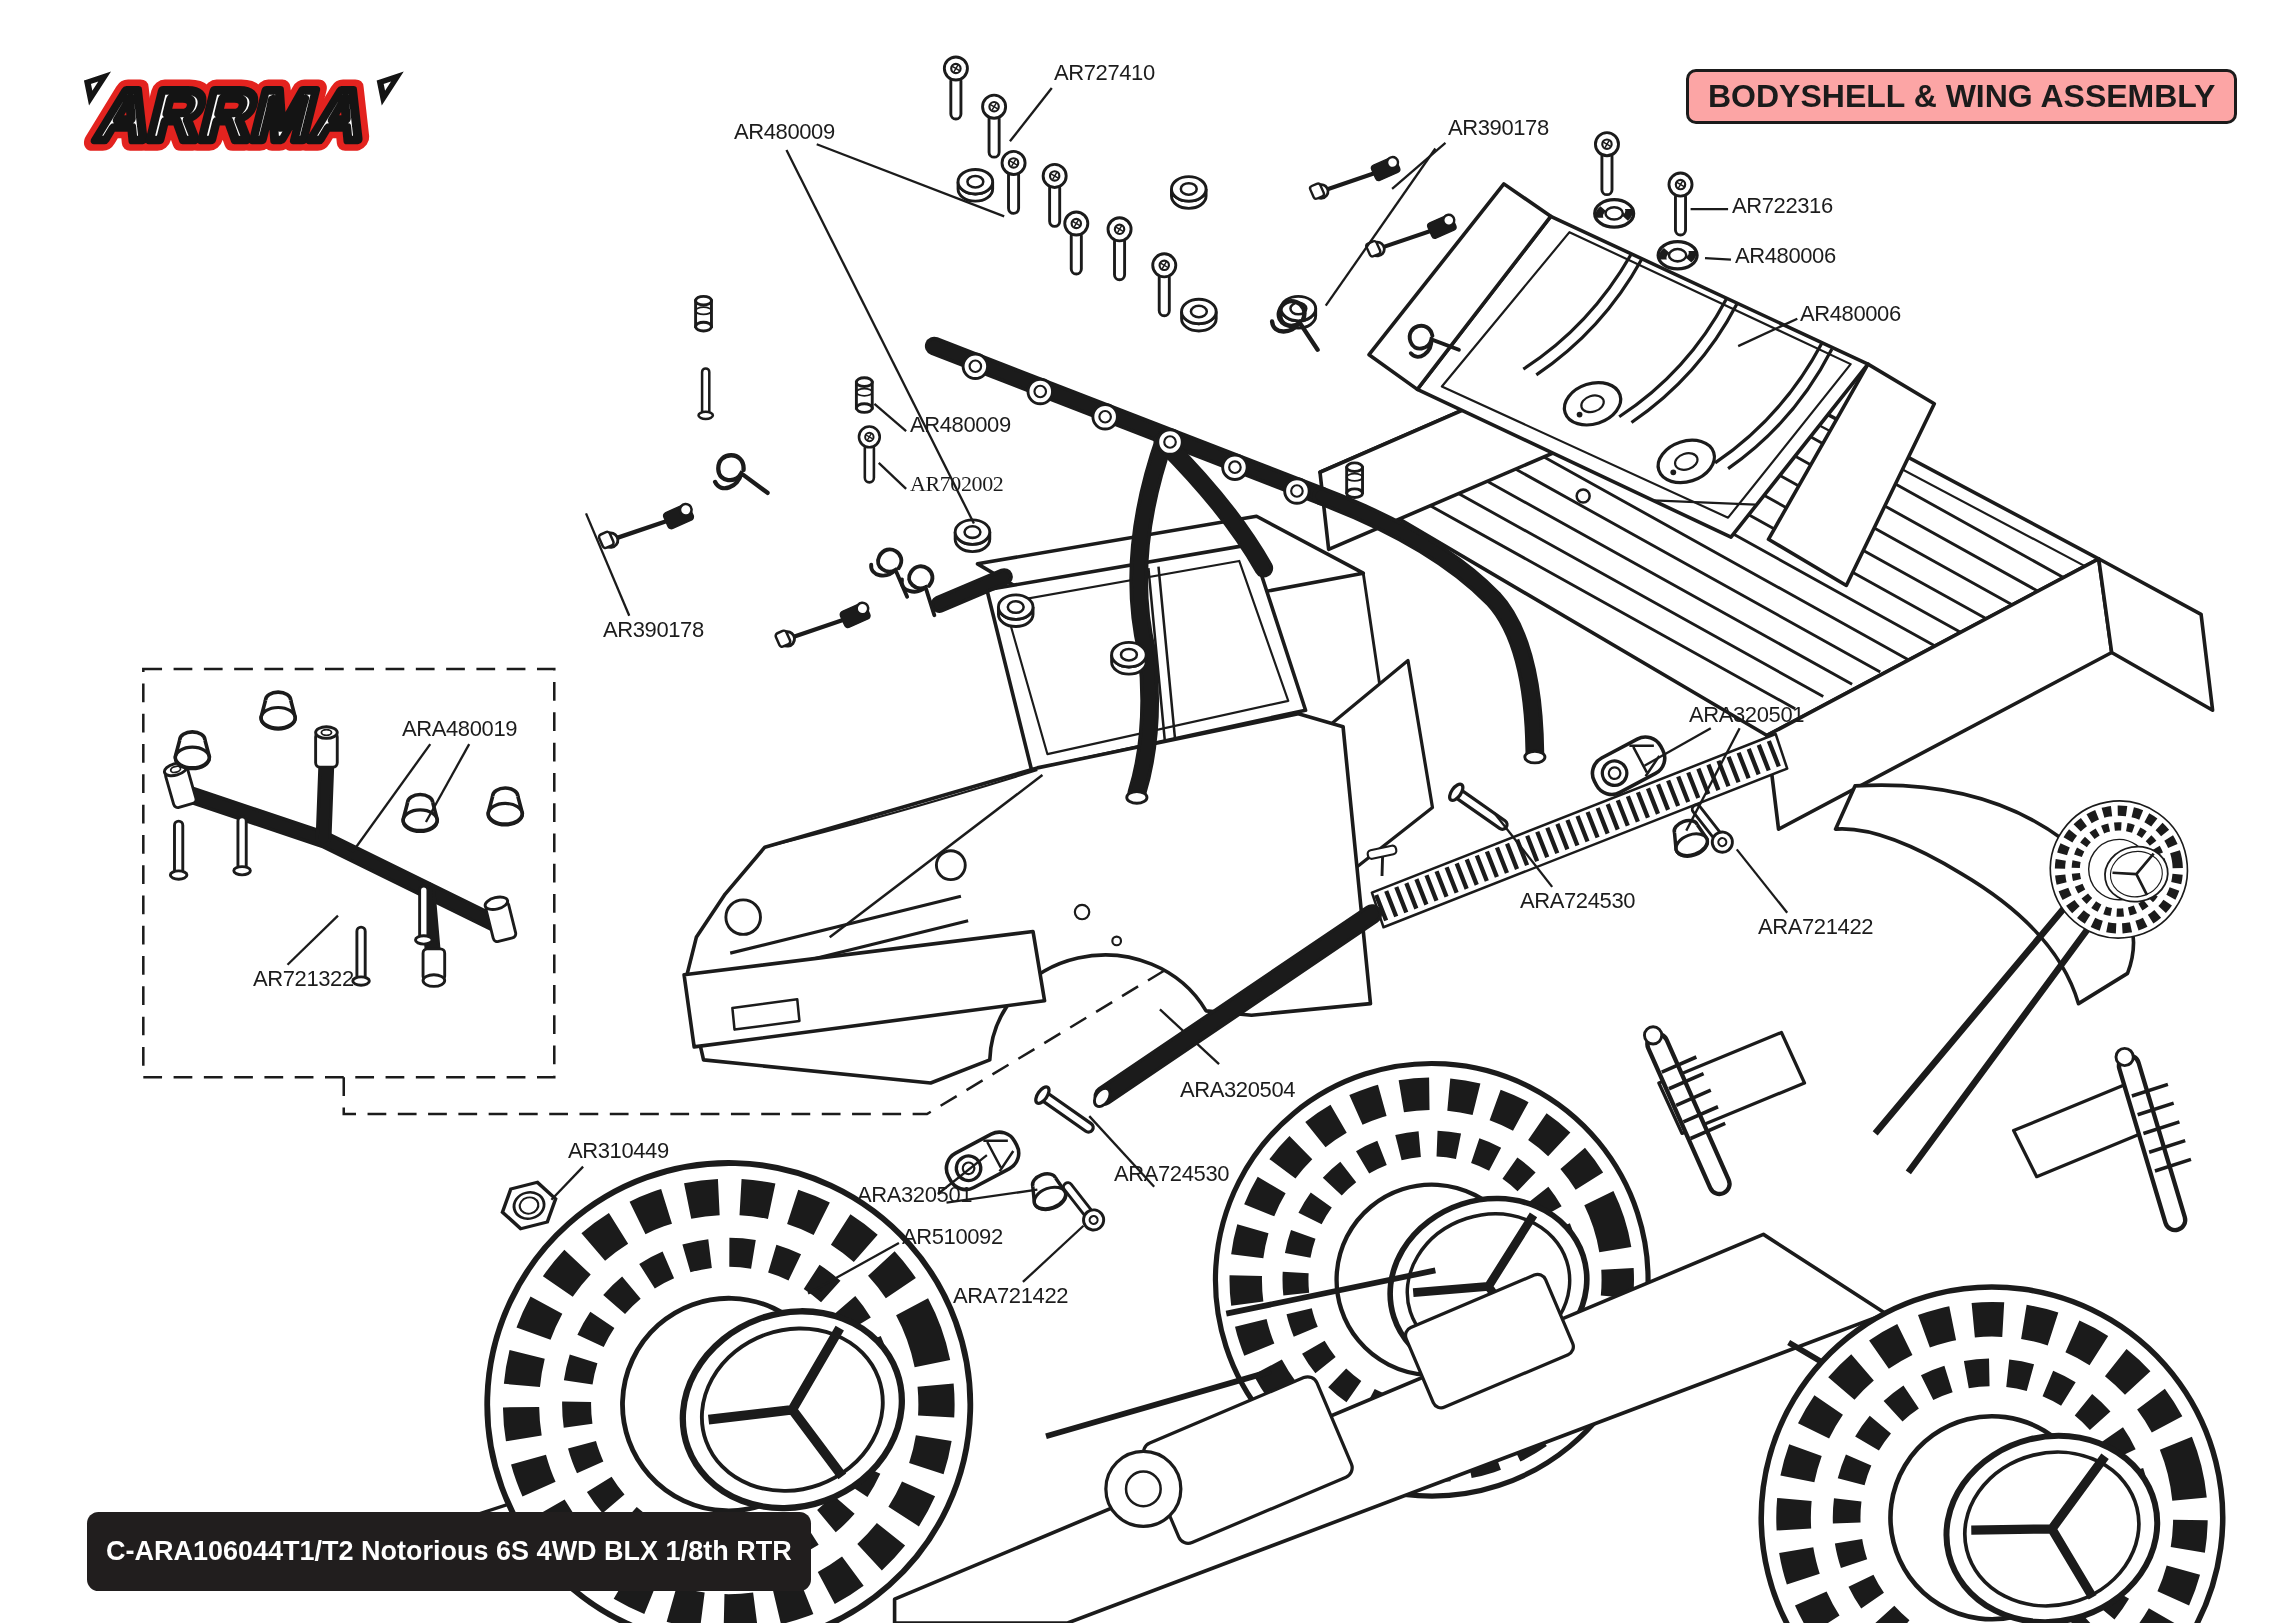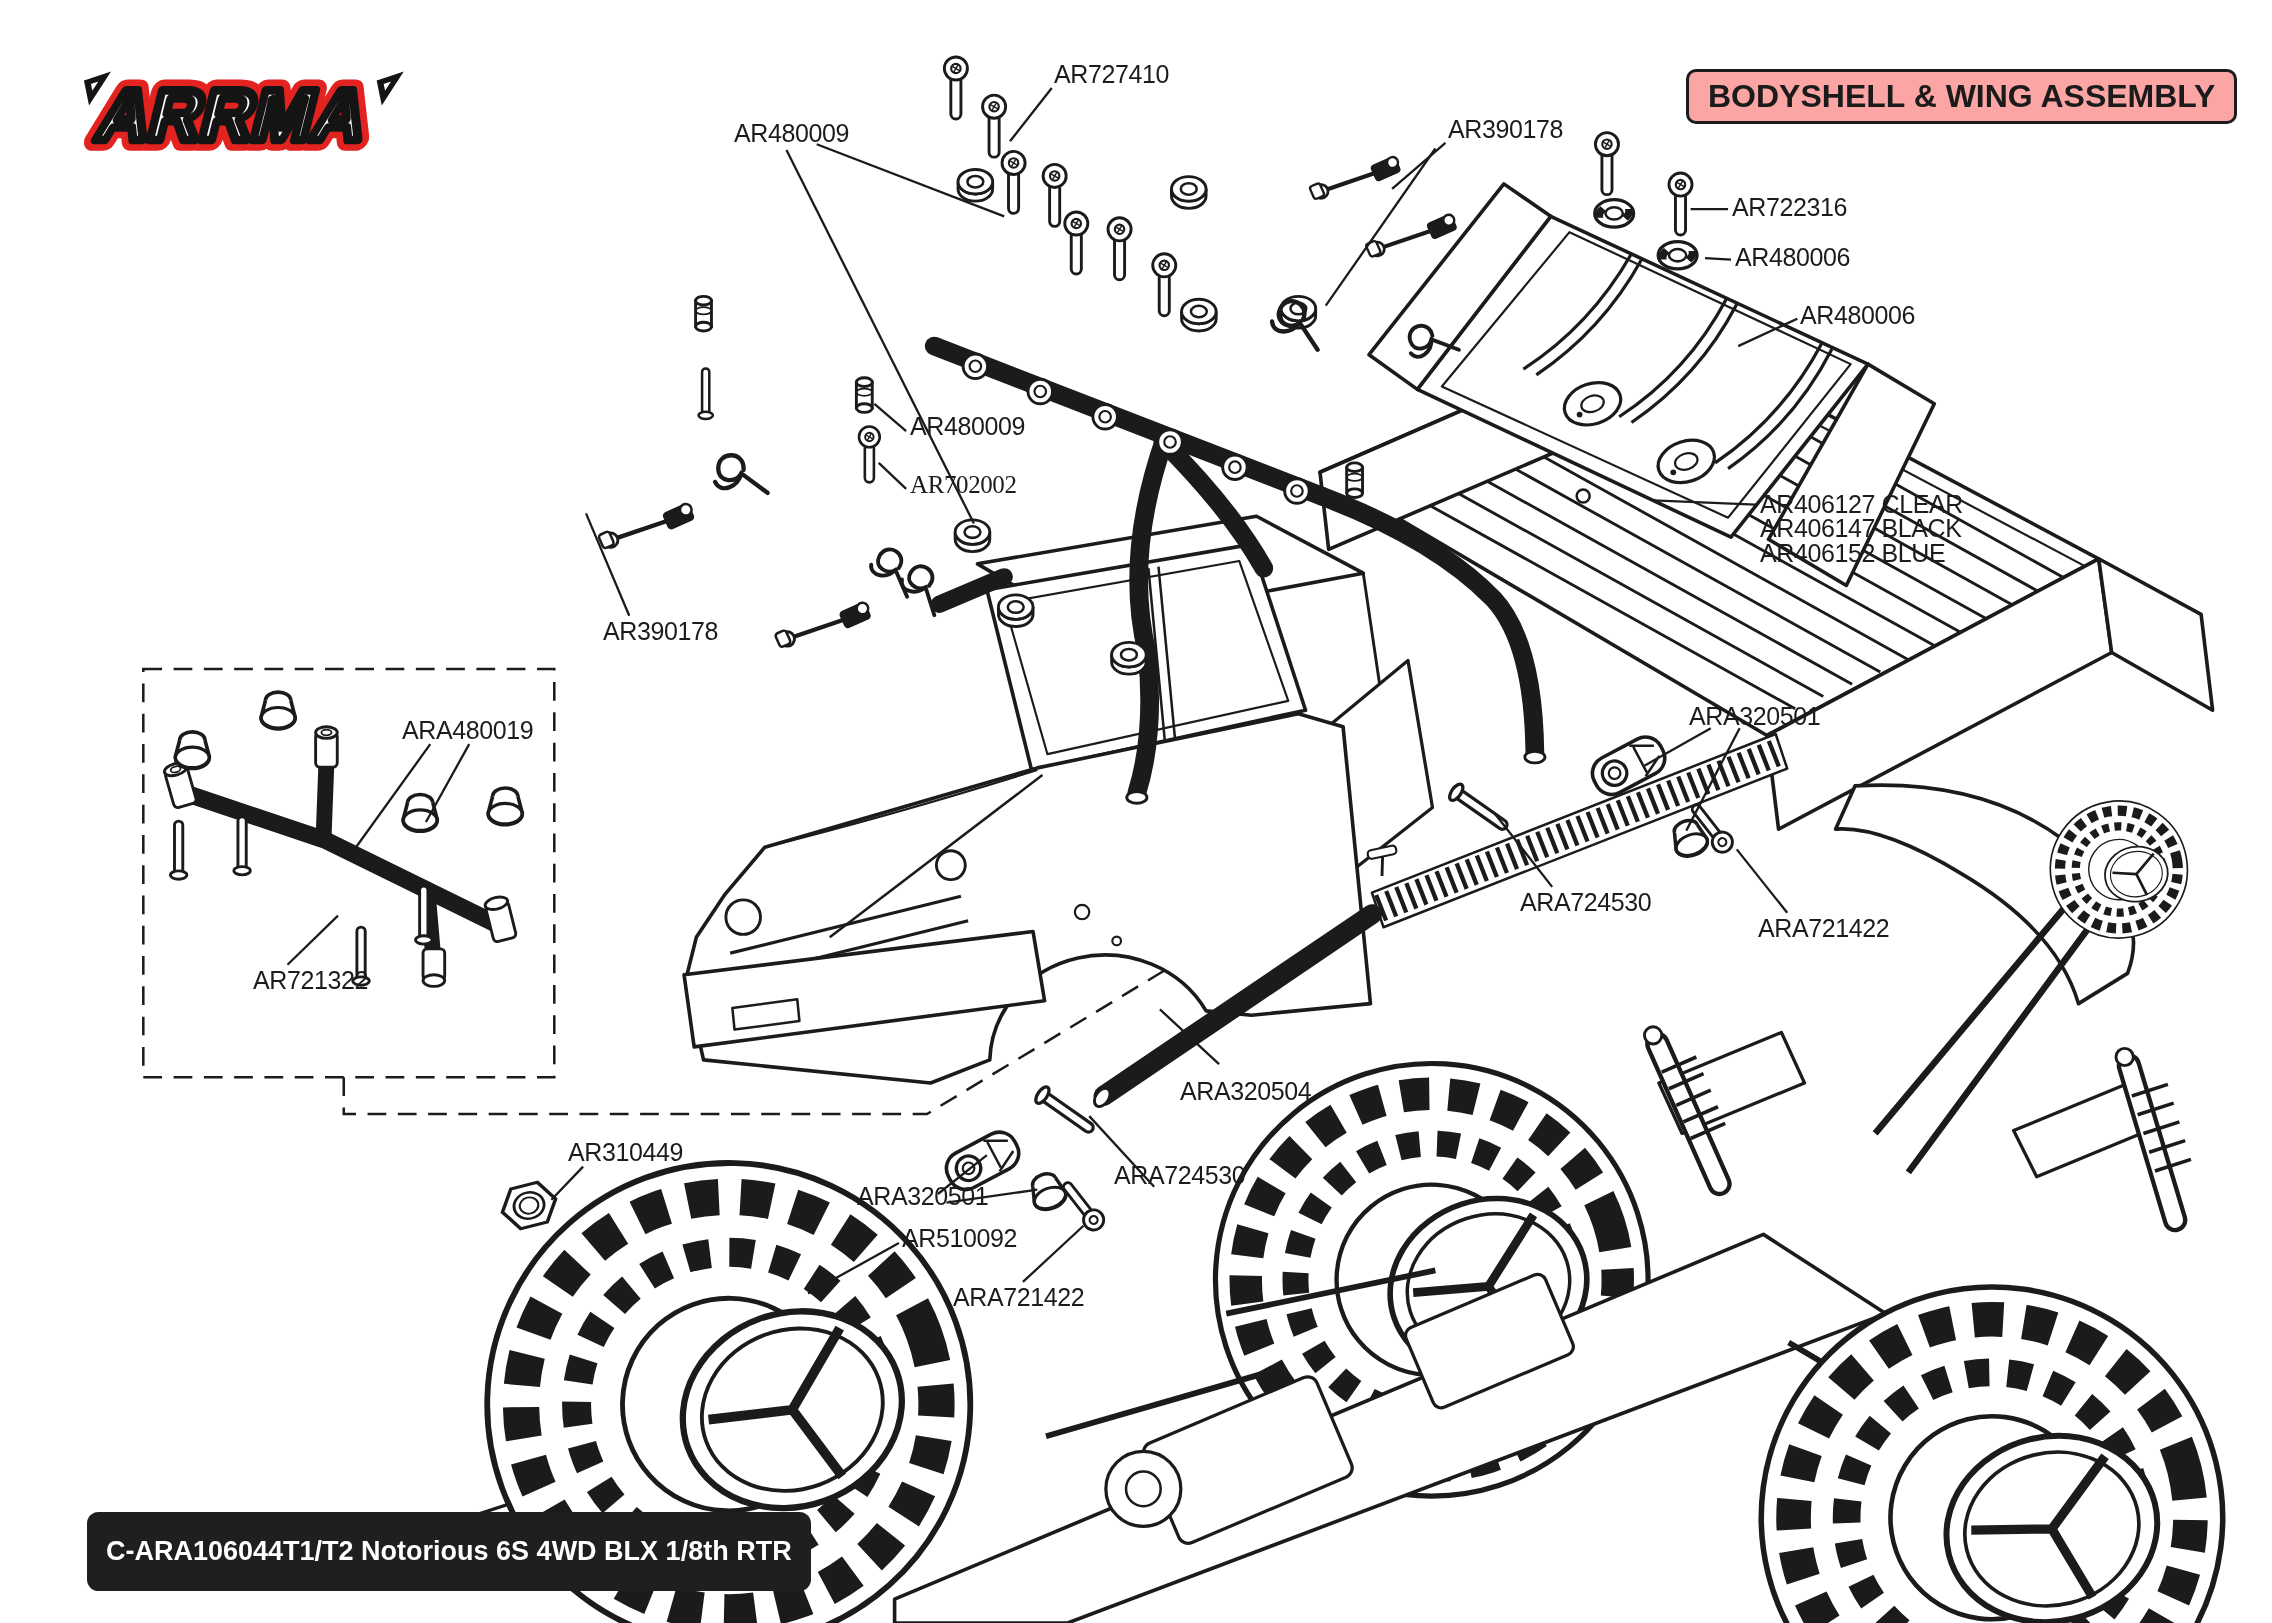--- a/index.html
+++ b/index.html
@@ -1,20 +1,20 @@
 <!DOCTYPE html>
 <html style="font-size:11.5px"><head>
 <meta charset="utf-8">
 <style>
   html,body{margin:0;padding:0;background:#ffffff;}
   body{width:2273px;height:1623px;overflow:hidden;font-family:"Liberation Sans",sans-serif;}
   #page{position:relative;width:2273px;height:1623px;background:#fff;}
   #art{position:absolute;left:0;top:0;z-index:1;}
   #label-layer{position:absolute;left:0;top:0;width:100%;height:100%;z-index:3;pointer-events:none;}
-  .plabel{position:absolute;font-size:25px;line-height:0.97;color:#1c1c1c;letter-spacing:-0.4px;
+  .plabel{position:absolute;font-size:22px;line-height:0.97;color:#1c1c1c;letter-spacing:-0.4px;
           white-space:nowrap;font-stretch:condensed;}
   #title-box{position:absolute;left:1686px;top:69px;z-index:3;border:3.6px solid #1b1b1b;border-radius:10px;
              padding:5.8px 19px;font-size:32px;font-weight:bold;color:#1b1b1b;background:#fca5a5;letter-spacing:0px;}
   #footer-badge{position:absolute;left:87px;top:1512px;z-index:4;background:#211e1e;color:#fff;
              border-radius:11.5px;padding:24px 19px;font-size:27px;font-weight:bold;letter-spacing:0px;}
   svg .tube{stroke:#1b1b1b;fill:none;stroke-linecap:round;stroke-linejoin:round;}
 </style>
 </head>
 <body>
 
@@ -397,25 +397,20 @@
       </div>
       <div class="plabel" style="left: 1800px; top: 303px;">
         <div>AR480006</div>
       </div>
       <div class="plabel" style="left: 910px; top: 414px;">
         <div>AR480009</div>
       </div>
       <div class="plabel" style="left: 910px; top: 473px; font-family: Liberation Serif, serif;">
         <div>AR702002</div>
       </div>
-      <div class="plabel" style="left: 1760px; top: 492px;">
-        <div>AR406127 CLEAR</div>
-        <div>AR406147 BLACK</div>
-        <div>AR406152 BLUE</div>
-      </div>
       <div class="plabel" style="left: 603px; top: 619px;">
         <div>AR390178</div>
       </div>
       <div class="plabel" style="left: 402px; top: 718px;">
         <div>ARA480019</div>
       </div>
       <div class="plabel" style="left: 1689px; top: 704px;">
         <div>ARA320501</div>
       </div>
       <div class="plabel" style="left: 1520px; top: 890px;">

